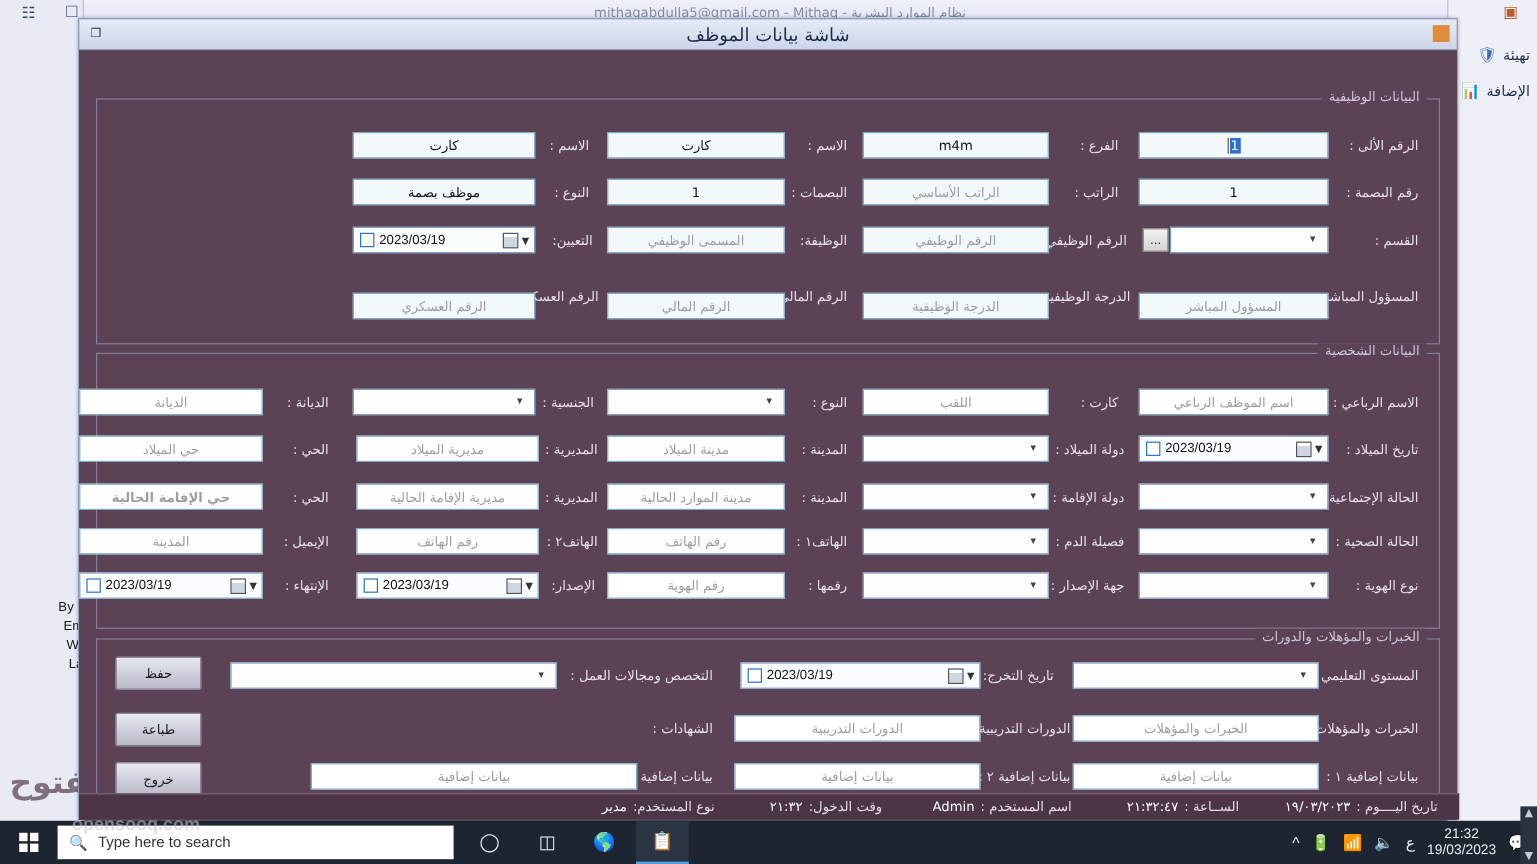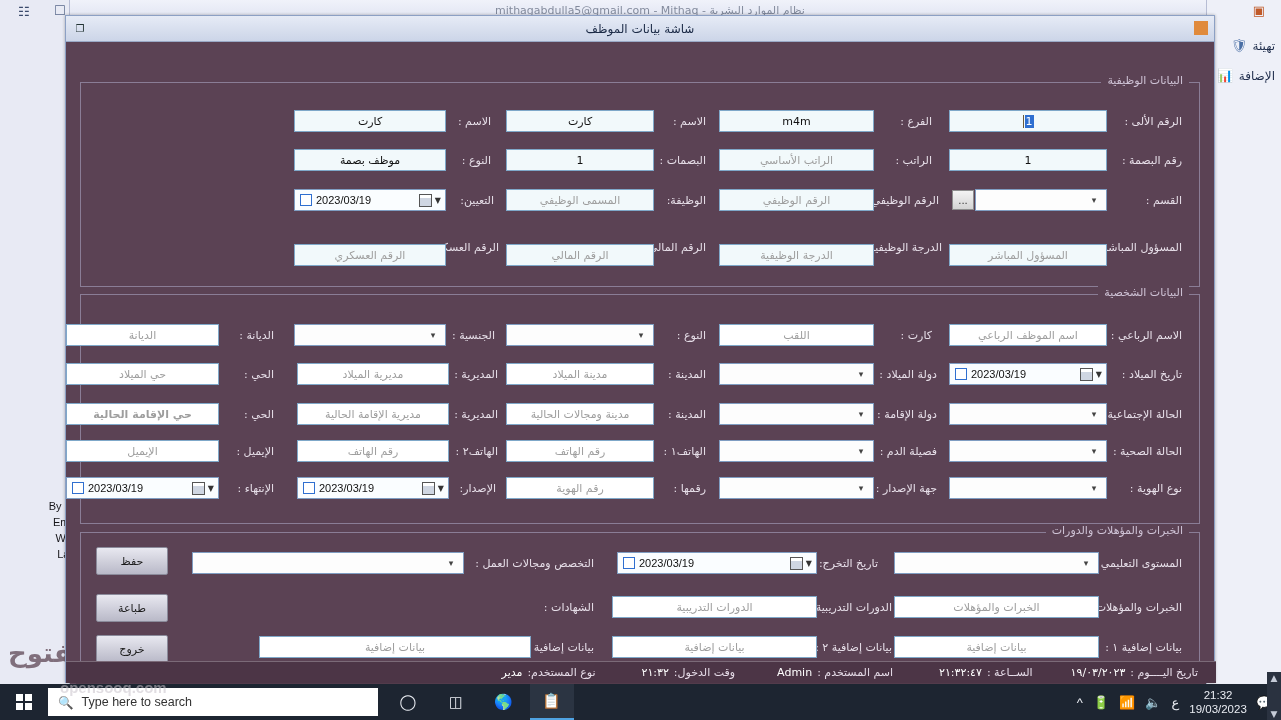--- a/index.html
+++ b/index.html
@@ -78,21 +78,21 @@
     border: 1px solid #8ca0c4;
     box-shadow: 0 0 3px rgba(0,0,0,.3);
   }
   .win-titlebar {
     position: relative; height: 26px;
     background: linear-gradient(#e6ebf6, #ccd5e8);
     border-bottom: 1px solid #9aa9c6;
     display: flex; align-items: center; justify-content: center;
   }
   .win-title-text {
-    font-size: 12px; color: #1b2a46; letter-spacing: .2px;
+    font-size: 15px; color: #1b2a46; letter-spacing: .2px;
   }
   .win-ctrl {
     position: absolute; left: 6px; top: 4px;
     width: 16px; height: 16px;
     display: flex; align-items: center; justify-content: center;
     font-size: 10px; color: #233;
   }
   .win-body {
     position: relative; height: 641px; background: #5b4254;
     padding: 0;
@@ -440,40 +440,40 @@
 
       <div class="lbl" style="right:32px; top:366px; width:95px;">الحالة الإجتماعية :</div>
       <div class="combo" style="right:107px; top:361px; width:158px;">
         <span class="arrow">▾</span>
       </div>
       <div class="lbl" style="right:277px; top:366px; width:66px;">دولة الإقامة :</div>
       <div class="combo" style="right:340px; top:361px; width:155px;">
         <span class="arrow">▾</span>
       </div>
       <div class="lbl" style="right:508px; top:366px; width:58px;">المدينة :</div>
-      <div class="inp ph white" style="right:560px; top:361px; width:148px;">مدينة ومجالات الحالية</div>
+      <div class="inp ph white" style="right:560px; top:361px; width:148px;">مدينة الموارد الحالية</div>
       <div class="lbl" style="right:716px; top:366px; width:62px;">المديرية :</div>
       <div class="inp ph white" style="right:765px; top:361px; width:152px;">مديرية الإقامة الحالية</div>
       <div class="lbl" style="right:940px; top:366px; width:58px;">الحي :</div>
       <div class="inp ph white" style="right:995px; top:361px; width:153px;font-weight:bold;">حي الإقامة الحالية</div>
 
       <div class="lbl" style="right:32px; top:403px; width:88px;">الحالة الصحية :</div>
       <div class="combo" style="right:107px; top:398px; width:158px;">
         <span class="arrow">▾</span>
       </div>
       <div class="lbl" style="right:277px; top:403px; width:66px;">فصيلة الدم :</div>
       <div class="combo" style="right:340px; top:398px; width:155px;">
         <span class="arrow">▾</span>
       </div>
       <div class="lbl" style="right:508px; top:403px; width:58px;">الهاتف١ :</div>
       <div class="inp ph white" style="right:560px; top:398px; width:148px;">رقم الهاتف</div>
       <div class="lbl" style="right:716px; top:403px; width:58px;">الهاتف٢ :</div>
       <div class="inp ph white" style="right:765px; top:398px; width:152px;">رقم الهاتف</div>
       <div class="lbl" style="right:940px; top:403px; width:58px;">الإيميل :</div>
-      <div class="inp ph white" style="right:995px; top:398px; width:153px;">الإيميل</div>
+      <div class="inp ph white" style="right:995px; top:398px; width:153px;">المدينة</div>
 
       <div class="lbl" style="right:32px; top:440px; width:78px;">نوع الهوية :</div>
       <div class="combo" style="right:107px; top:435px; width:158px;">
         <span class="arrow">▾</span>
       </div>
       <div class="lbl" style="right:277px; top:440px; width:66px;">جهة الإصدار :</div>
       <div class="combo" style="right:340px; top:435px; width:155px;">
         <span class="arrow">▾</span>
       </div>
       <div class="lbl" style="right:508px; top:440px; width:58px;">رقمها :</div>

